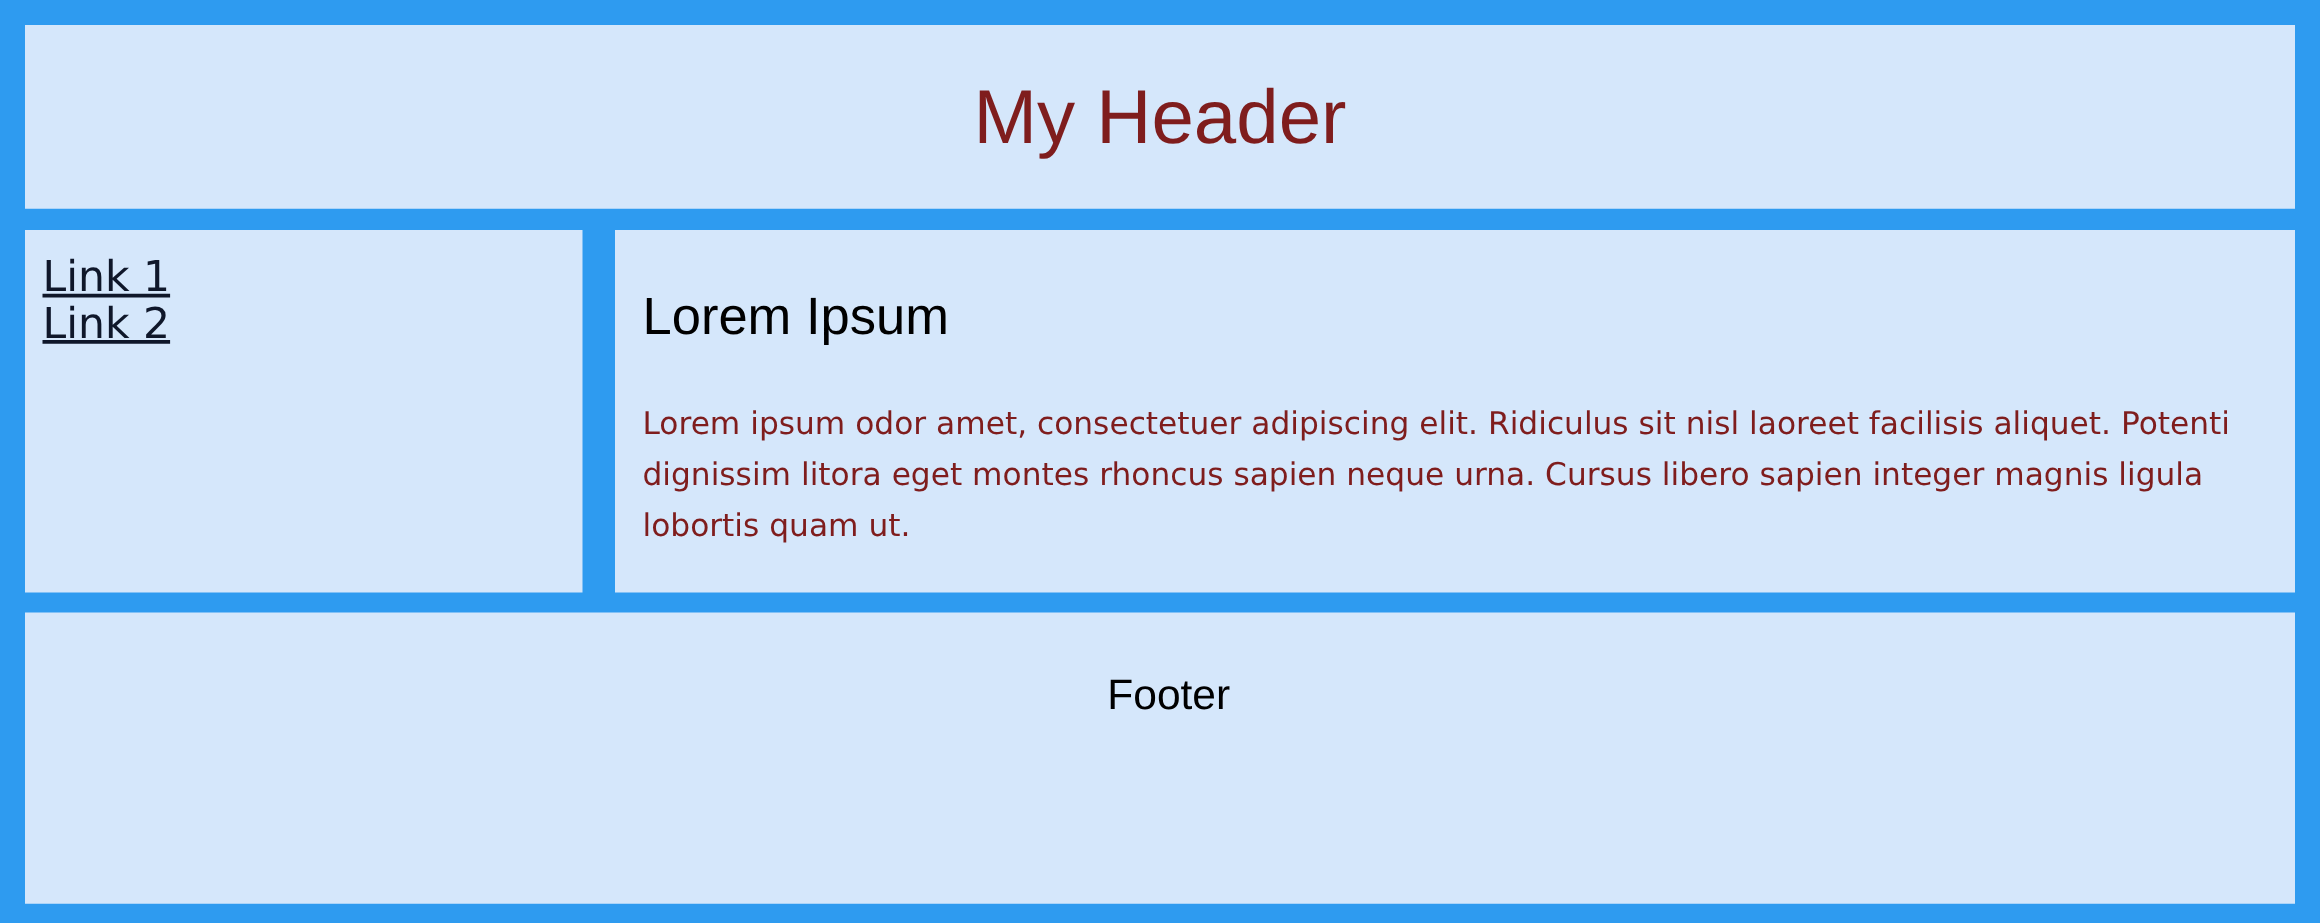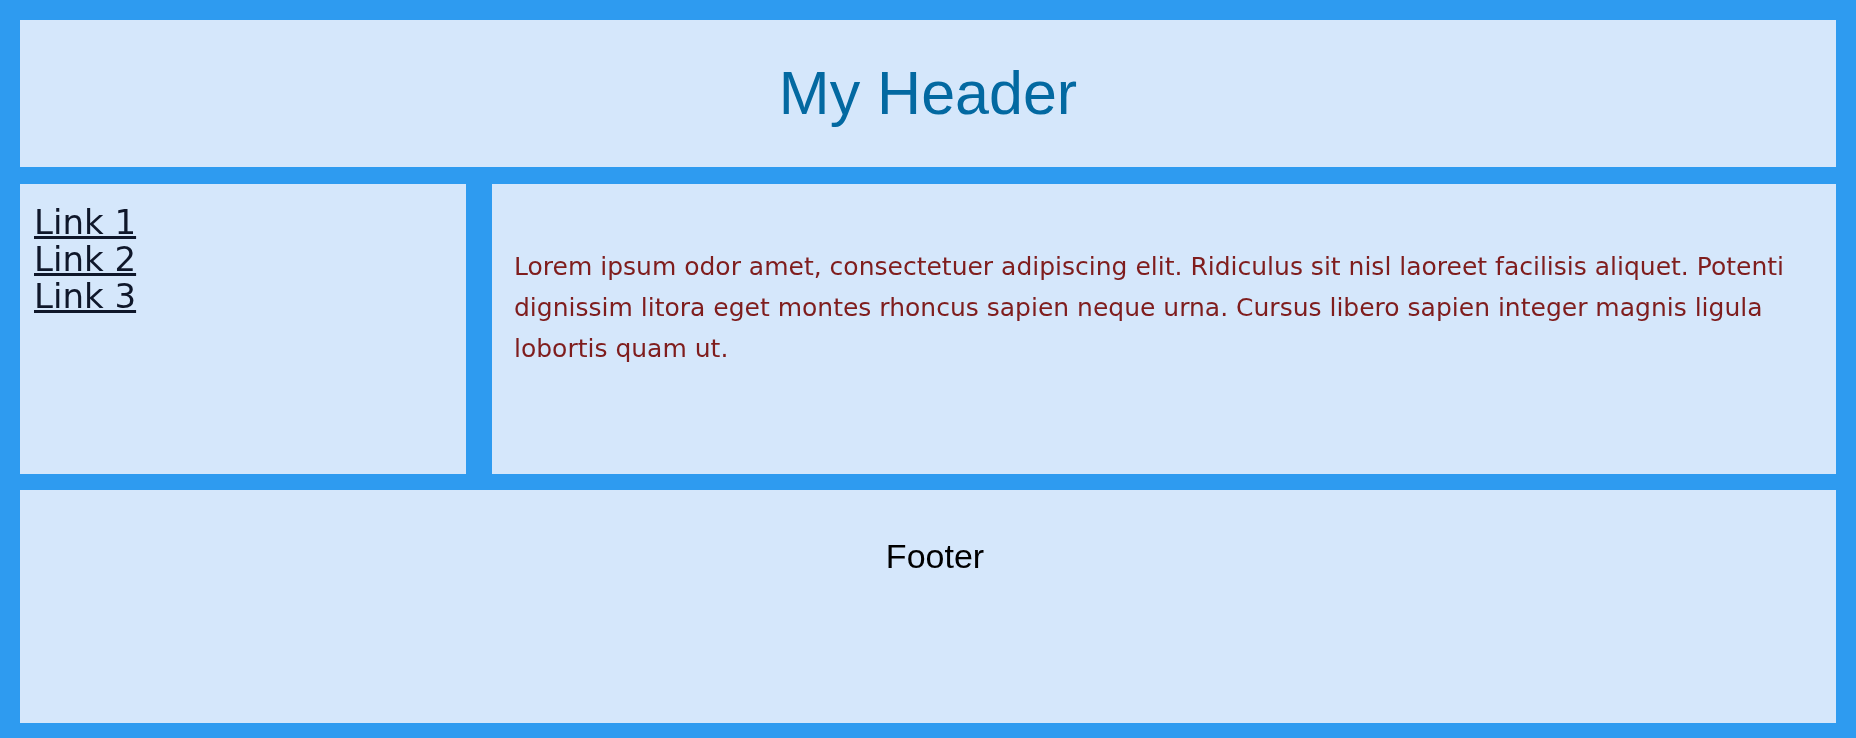--- a/index.html
+++ b/index.html
@@ -36,21 +36,21 @@
     flex: 0 0 147px;
     display: flex;
     align-items: center;
     justify-content: center;
   }
   .header-title {
     font-family: "Liberation Sans", sans-serif;
     font-size: 61px;
     font-weight: normal;
     line-height: 1;
-    color: #0369a1;
+    color: #7f1d1d;
     margin: 0;
     letter-spacing: 0px;
   }
 
   
   .content-row {
     display: flex;
     flex: 0 0 290px;
     height: 290px;
     margin-top: 17px;
@@ -139,29 +139,27 @@
   <div class="content-row">
 
     <div class="panel sidebar">
       <ul class="nav-list">
         <li class="nav-item">
           <a class="nav-link">Link 1</a>
         </li>
         <li class="nav-item">
           <a class="nav-link">Link 2</a>
         </li>
-        <li class="nav-item">
-          <a class="nav-link">Link 3</a>
-        </li>
       </ul>
     </div>
 
     <div class="spacer-col"></div>
 
     <div class="panel main">
+      <h2 class="main-heading">Lorem Ipsum</h2>
       <p class="main-paragraph">Lorem ipsum odor amet, consectetuer adipiscing elit. Ridiculus sit nisl laoreet facilisis aliquet. Potenti dignissim litora eget montes rhoncus sapien neque urna. Cursus libero sapien integer magnis ligula lobortis quam ut.</p>
     </div>
 
   </div>
 
   <div class="panel footer">
     <p class="footer-text">Footer</p>
   </div>
 
 </div>

